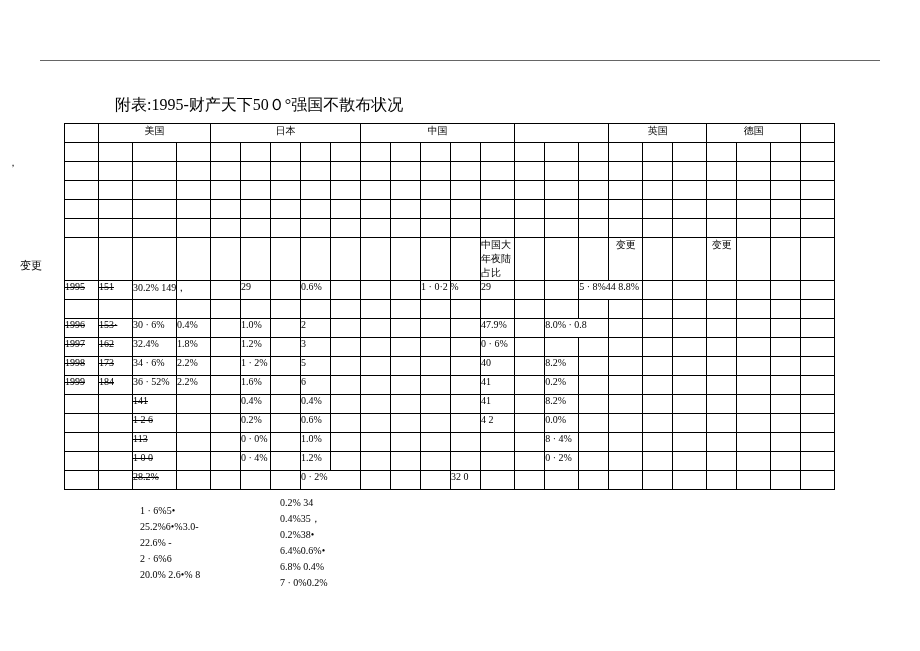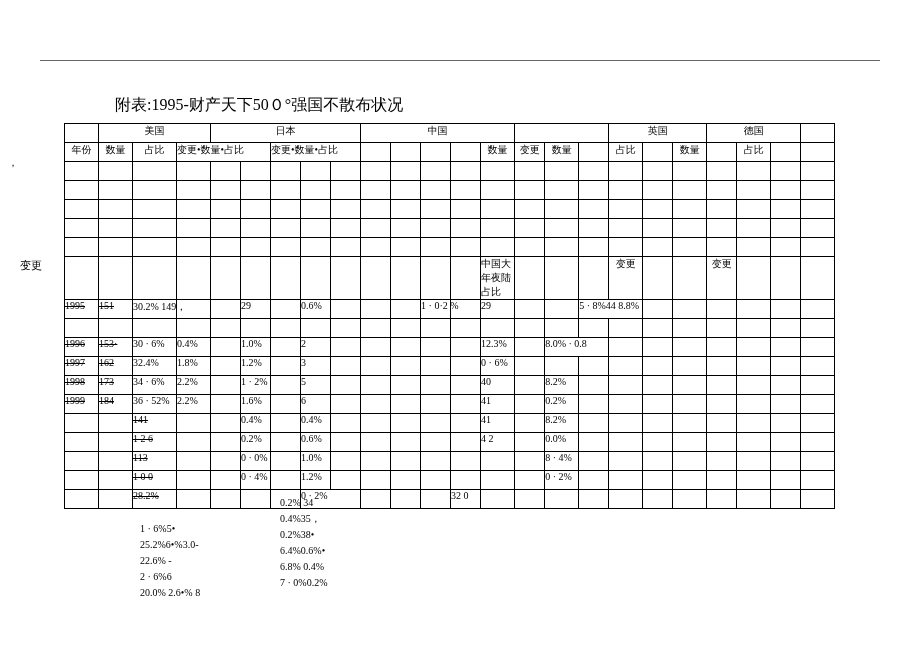--- a/index.html
+++ b/index.html
@@ -106,42 +106,20 @@
   <td></td>
   <td colspan="3" class="ctr">美国</td>
   <td colspan="5" class="ctr">日本</td>
   <td colspan="5" class="ctr">中国</td>
   <td colspan="3"></td>
   <td colspan="3" class="ctr">英国</td>
   <td colspan="3" class="ctr">德国</td>
   <td></td>
 </tr>
 <tr>
-  <td class="ctr">年份</td>
-  <td class="ctr">数量</td>
-  <td class="ctr">占比</td>
-  <td colspan="3">变更•数量•占比</td>
-  <td colspan="3">变更•数量•占比</td>
-  <td></td>
-          <td></td>
-          <td></td>
-          <td></td>
-  <td class="ctr">数量</td>
-  <td class="ctr">变更</td>
-  <td class="ctr">数量</td>
-  <td></td>
-  <td class="ctr">占比</td>
-  <td></td>
-  <td class="ctr">数量</td>
-  <td></td>
-  <td class="ctr">占比</td>
-  <td></td>
-          <td></td>
-</tr>
-<tr>
           <td></td>
           <td></td>
           <td></td>
           <td></td>
           <td></td>
           <td></td>
           <td></td>
           <td></td>
           <td></td>
           <td></td>
@@ -348,21 +326,21 @@
   <td>0.4%</td>
   <td></td>
   <td>1.0%</td>
   <td></td>
   <td>2</td>
   <td></td>
           <td></td>
           <td></td>
           <td></td>
           <td></td>
-  <td>12.3%</td>
+  <td>47.9%</td>
   <td></td>
   <td colspan="2">8.0% · 0.8</td>
   <td></td>
           <td></td>
           <td></td>
           <td></td>
           <td></td>
           <td></td>
           <td></td>
 </tr>
@@ -570,21 +548,21 @@
           <td></td>
           <td></td>
           <td></td>
           <td></td>
           <td></td>
 </tr>
 </tbody>
     </table>
 </div>
 
-<div class="below-block" style="top:521px;left:140px">
+<div class="below-block" style="top:503px;left:140px">
   <div>1 · 6%5•</div>
   <div>25.2%6•%3.0-</div>
   <div>22.6%  -</div>
   <div>2 · 6%6</div>
   <div>20.0% 2.6•% 8</div>
 </div>
 
 <div class="below-block" style="top:495px;left:280px">
   <div>0.2%   34</div>
   <div>0.4%35，</div>

